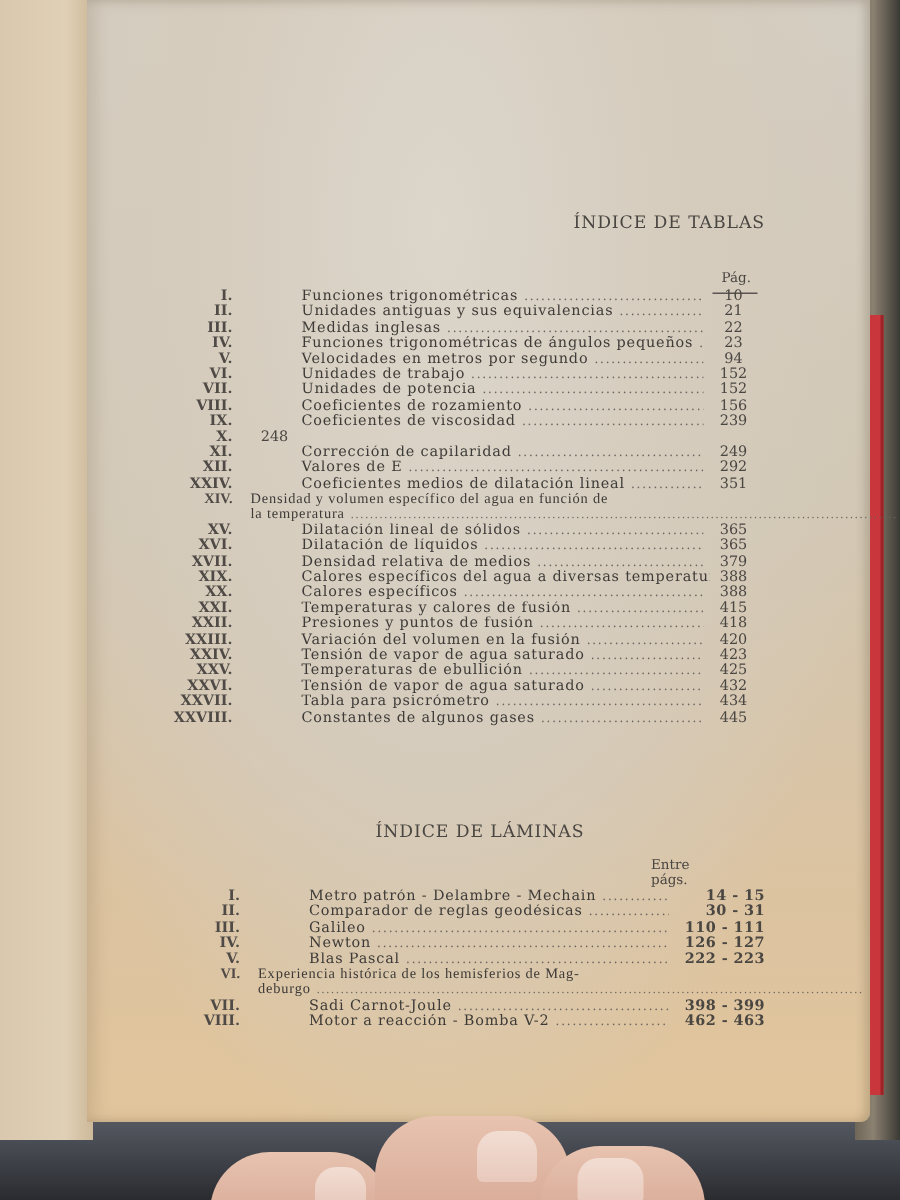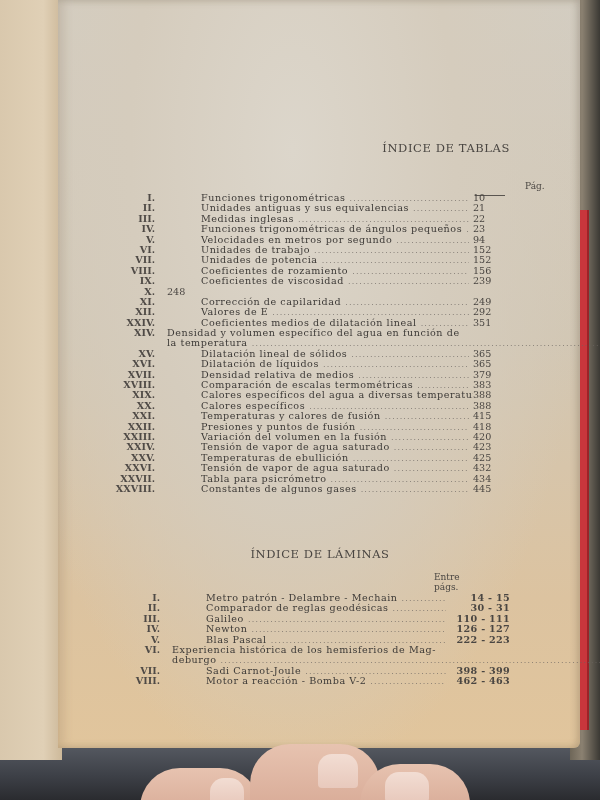--- a/index.html
+++ b/index.html
@@ -84,21 +84,21 @@
     }
     .row {
       position: relative;
       display: flex;
       align-items: baseline;
       font-size: 9.6px;
       line-height: 10.4px;
       height: 10.4px;
       white-space: nowrap;
     }
-    .row.tall { height: 20.8px; }
+    .row.tall { height: 20.8px; font-family: Liberation Serif, serif; }
     .num {
       width: 50px;
       text-align: right;
       padding-right: 12px;
       font-weight: bold;
       color: #4f4a46;
       flex: none;
     }
     .title-wrap {
       flex: 1;
@@ -114,21 +114,21 @@
       margin: 0 4px;
       color: #6b6560;
       letter-spacing: 1.2px;
       font-size: 8px;
     }
     .dots::before {
       content: "..................................................................................................................";
     }
     .pg {
       width: 32px;
-      text-align: left;
+      text-align: center;
       flex: none;
       color: #4a4642;
     }
     .pg2 {
       width: 60px;
       text-align: right;
       flex: none;
       font-weight: bold;
       color: #4a4642;
       letter-spacing: 0.3px;
@@ -168,21 +168,21 @@
 <div class="cover-edge"></div>
 <div class="cover-red"></div>
 
 <div class="page">
   
 </div>
 
 <div class="content">
 
   <div class="section-title" style="top:141px; left:30px;text-align:right;">ÍNDICE DE TABLAS</div>
-  <div class="col-head" style="top:181px; left:381px;margin-left:44px;">Pág.</div>
+  <div class="col-head" style="top:181px; left:381px;">Pág.</div>
   <div class="col-head-rule" style="top:195px; left:375px; width:30px;"></div>
 
   <div class="rows" style="top:193px; left:5px; width:400px;">
     <div class="row">
       <span class="num">I.</span>
       <span class="title-wrap">
           <span class="t">Funciones trigonométricas</span>
           <span class="dots"></span>
         </span>
       <span class="pg">10</span>
@@ -308,28 +308,20 @@
     </div>
     <div class="row">
       <span class="num">XVII.</span>
       <span class="title-wrap">
           <span class="t">Densidad relativa de medios</span>
           <span class="dots"></span>
         </span>
       <span class="pg">379</span>
     </div>
     <div class="row">
-      <span class="num">XVIII.</span>
-      <span class="title-wrap">
-          <span class="t">Comparación de escalas termométricas</span>
-          <span class="dots"></span>
-        </span>
-      <span class="pg">383</span>
-    </div>
-    <div class="row">
       <span class="num">XIX.</span>
       <span class="title-wrap">
           <span class="t">Calores específicos del agua a diversas temperaturas</span>
         </span>
       <span class="pg">388</span>
     </div>
     <div class="row">
       <span class="num">XX.</span>
       <span class="title-wrap">
           <span class="t">Calores específicos</span>

